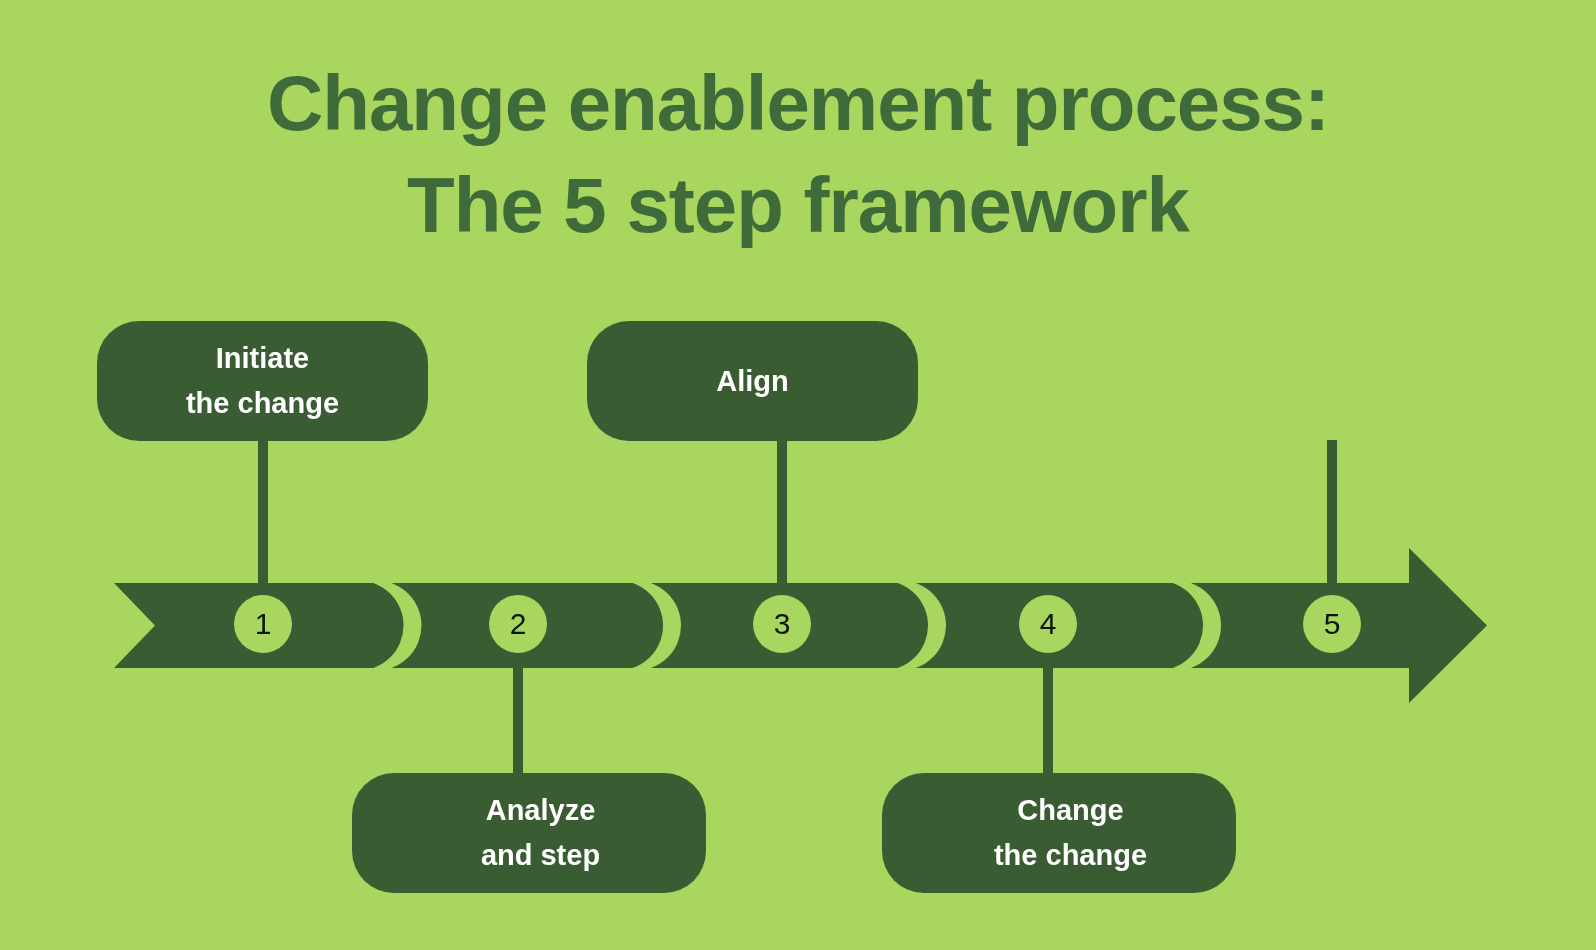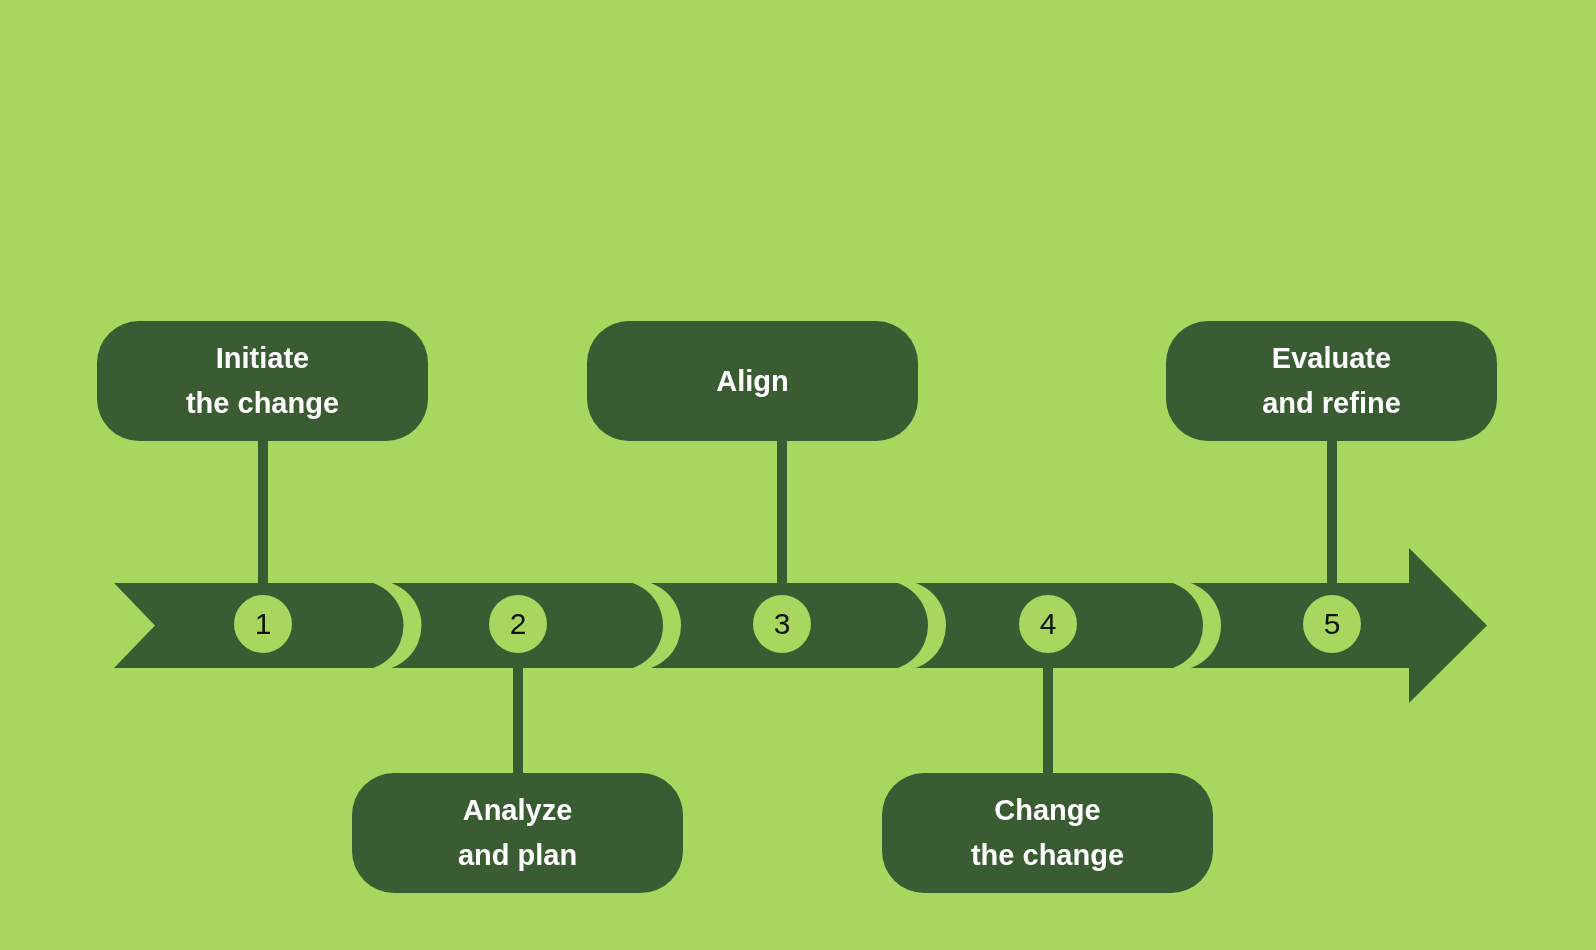--- a/index.html
+++ b/index.html
@@ -65,27 +65,31 @@
     font-size: 29px;
     font-weight: 600;
     line-height: 45px;
     display: flex;
     flex-direction: column;
     align-items: center;
     justify-content: center;
     text-align: center;
   }
   .label-box.above { top: 321px; }
-  .label-box.below { top: 773px; }
+  .label-box.below { top: 773px; padding-left: 23px; }
 </style>
 </head>
 <body>
 
 <div class="canvas">
 
+  <div class="title">
+    <div>Change enablement process:</div>
+    <div>The 5 step framework</div>
+  </div>
 
   <svg class="timeline-svg" width="1596" height="950" viewBox="0 0 1596 950">
     <defs>
       <clipPath id="bar-clip">
         <rect x="114" y="583" width="1295" height="85"></rect>
       </clipPath>
     </defs>
 
     <path fill="#3a5c33" d="M 114 583
              L 1409 583
@@ -117,32 +121,28 @@
   <div class="connector above" style="left:777px"></div>
   <div class="connector below" style="left:1043px"></div>
   <div class="connector above" style="left:1327px"></div>
 
   <div class="label-box above" style="left:97px">
     <div>Initiate</div>
     <div>the change</div>
   </div>
   <div class="label-box below" style="left:352px">
     <div>Analyze</div>
-    <div>and plan</div>
+    <div>and step</div>
   </div>
   <div class="label-box above" style="left:587px">
     <div>Align</div>
   </div>
   <div class="label-box below" style="left:882px">
     <div>Change</div>
     <div>the change</div>
-  </div>
-  <div class="label-box above" style="left:1166px">
-    <div>Evaluate</div>
-    <div>and refine</div>
   </div>
 
   <div class="step-circle" style="left:234px">1</div>
   <div class="step-circle" style="left:489px">2</div>
   <div class="step-circle" style="left:753px">3</div>
   <div class="step-circle" style="left:1019px">4</div>
   <div class="step-circle" style="left:1303px">5</div>
 
 </div>
 

